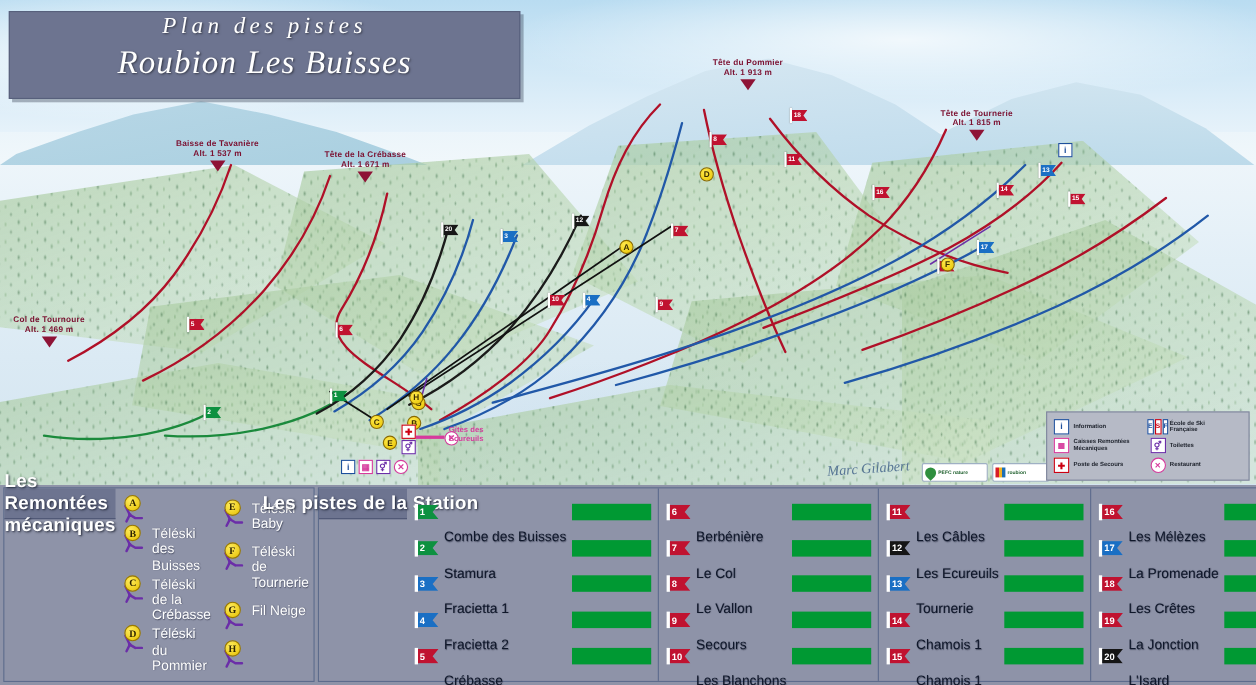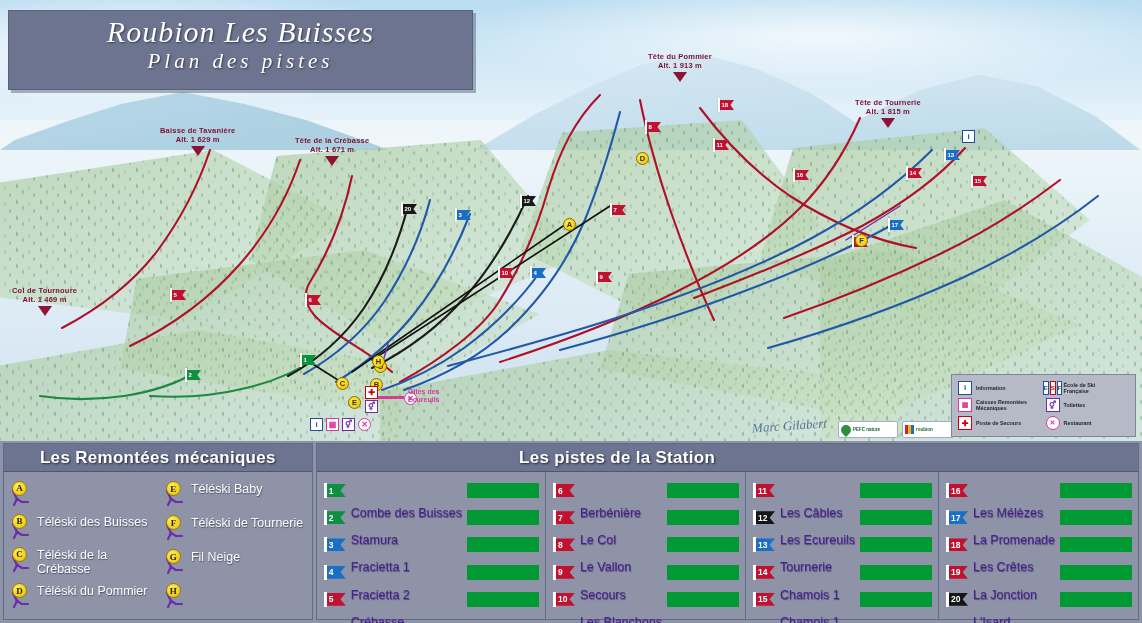--- a/index.html
+++ b/index.html
@@ -155,21 +155,21 @@
   .esf-b { width:6px;height:14px;background:#fff;border:1px solid #1d4f9c;color:#1d4f9c;
            font-size:6px;display:flex;align-items:center;justify-content:center;font-weight:700;}
   .esf-r { border-color:#cc0011; color:#cc0011; }
   .svc-ico.cash { border-color:#d63a9c; color:#d63a9c; font-size:7px; }
   .svc-ico.med { border-color:#cc0011; color:#cc0011; }
   .svc-ico.resto { border-radius:50%; border-color:#d63a9c; color:#d63a9c; font-size:7px; }
 
   
   #legend { position:absolute; left:0; top:441px; width:1142px; height:182px;
             background:#8e93a8; display:flex; gap:3px; padding:2px 3px 3px 3px; }
-  .panel { background:#8e93a8; border:1px solid #5d6b8c; display:flex; flex-direction:column; }
+  .panel { background:#8e93a8; border:1px solid #5d6b8c; display:flex; }
   .panel-head { height:28px; background:#6d7490; border-bottom:1px solid #4e5775;
                 display:flex; align-items:center; justify-content:center; position:relative; }
   .panel-head .htxt { color:#fff; font-size:17px; font-weight:700;
                       text-shadow:1px 1px 2px rgba(20,25,40,.85); letter-spacing:.3px; }
   .panel-body { flex:1; display:flex; }
 
   #lifts-panel { width:318px; }
   .lift-col { flex:1; display:flex; flex-direction:column; justify-content:space-around;
               padding:5px 4px 6px 6px; }
   .lift-row { display:flex; align-items:flex-start; gap:5px; min-height:26px; }
@@ -198,21 +198,21 @@
   .pflag { position:relative; width:22px; height:15px; flex:0 0 22px; }
   .pflag .pole { position:absolute; left:0; top:0; width:3px; height:15px; background:#fff; }
   .pflag .pen { position:absolute; left:3px; top:1px; width:19px; height:13px;
                 clip-path: polygon(0 0, 100% 0, 72% 50%, 100% 100%, 0 100%);
                 color:#fff; font-size:8.5px; font-weight:700;
                 display:flex; align-items:center; padding-left:2px; }
   .pflag.red .pen { background:#c01230; }
   .pflag.blue .pen { background:#1a6fc4; }
   .pflag.green .pen { background:#0d9140; }
   .pflag.black .pen { background:#151515; }
-  .piste-name { font-size:12.5px; color:#4c1d95; white-space:nowrap; flex:1;
+  .piste-name { font-size:12.5px; color:#0f172a; white-space:nowrap; flex:1;
                 text-shadow:.5px .5px 1px rgba(30,35,55,.6);margin-top:45px; }
   .piste-status { width:72px; height:15px; flex:0 0 72px; }
 </style>
 </head>
 <body>
 
 <div id="app">
 
   <div id="map">
     <div class="skyhaze"></div>
@@ -264,21 +264,21 @@
         </g>
         <g stroke="#6b2ea8" stroke-width="1.4">
           <line x1="380" y1="372" x2="388" y2="344"></line>
           <line x1="846" y1="240" x2="900" y2="206"></line>
         </g>
       </g>
     </svg>
 
     <div class="summit" style="left:160px; top:126px;">
       <div>Baisse de Tavanière</div>
-      <div>Alt. 1 629 m</div>
+      <div>Alt. 1 537 m</div>
       <div class="chev"></div>
     </div>
     <div class="summit" style="left:295px; top:136px;">
       <div>Tête de la Crébasse</div>
       <div>Alt. 1 671 m</div>
       <div class="chev"></div>
     </div>
     <div class="summit" style="left:648px; top:52px;">
       <div>Tête du Pommier</div>
       <div>Alt. 1 913 m</div>
@@ -438,22 +438,22 @@
         <span class="svc-ico med">✚</span>
         <span class="lbl">Poste de Secours</span>
       </div>
       <div class="svc">
         <span class="svc-ico resto">✕</span>
         <span class="lbl">Restaurant</span>
       </div>
     </div>
 
     <div id="title-banner">
+      <div id="title-sub">Plan des pistes</div>
       <div id="title-main">Roubion Les Buisses</div>
-      <div id="title-sub">Plan des pistes</div>
     </div>
   </div>
 
   <div id="legend">
 
     <div class="panel" id="lifts-panel">
       <div class="panel-head">
         <span class="htxt">Les Remontées mécaniques</span>
       </div>
       <div class="panel-body">

